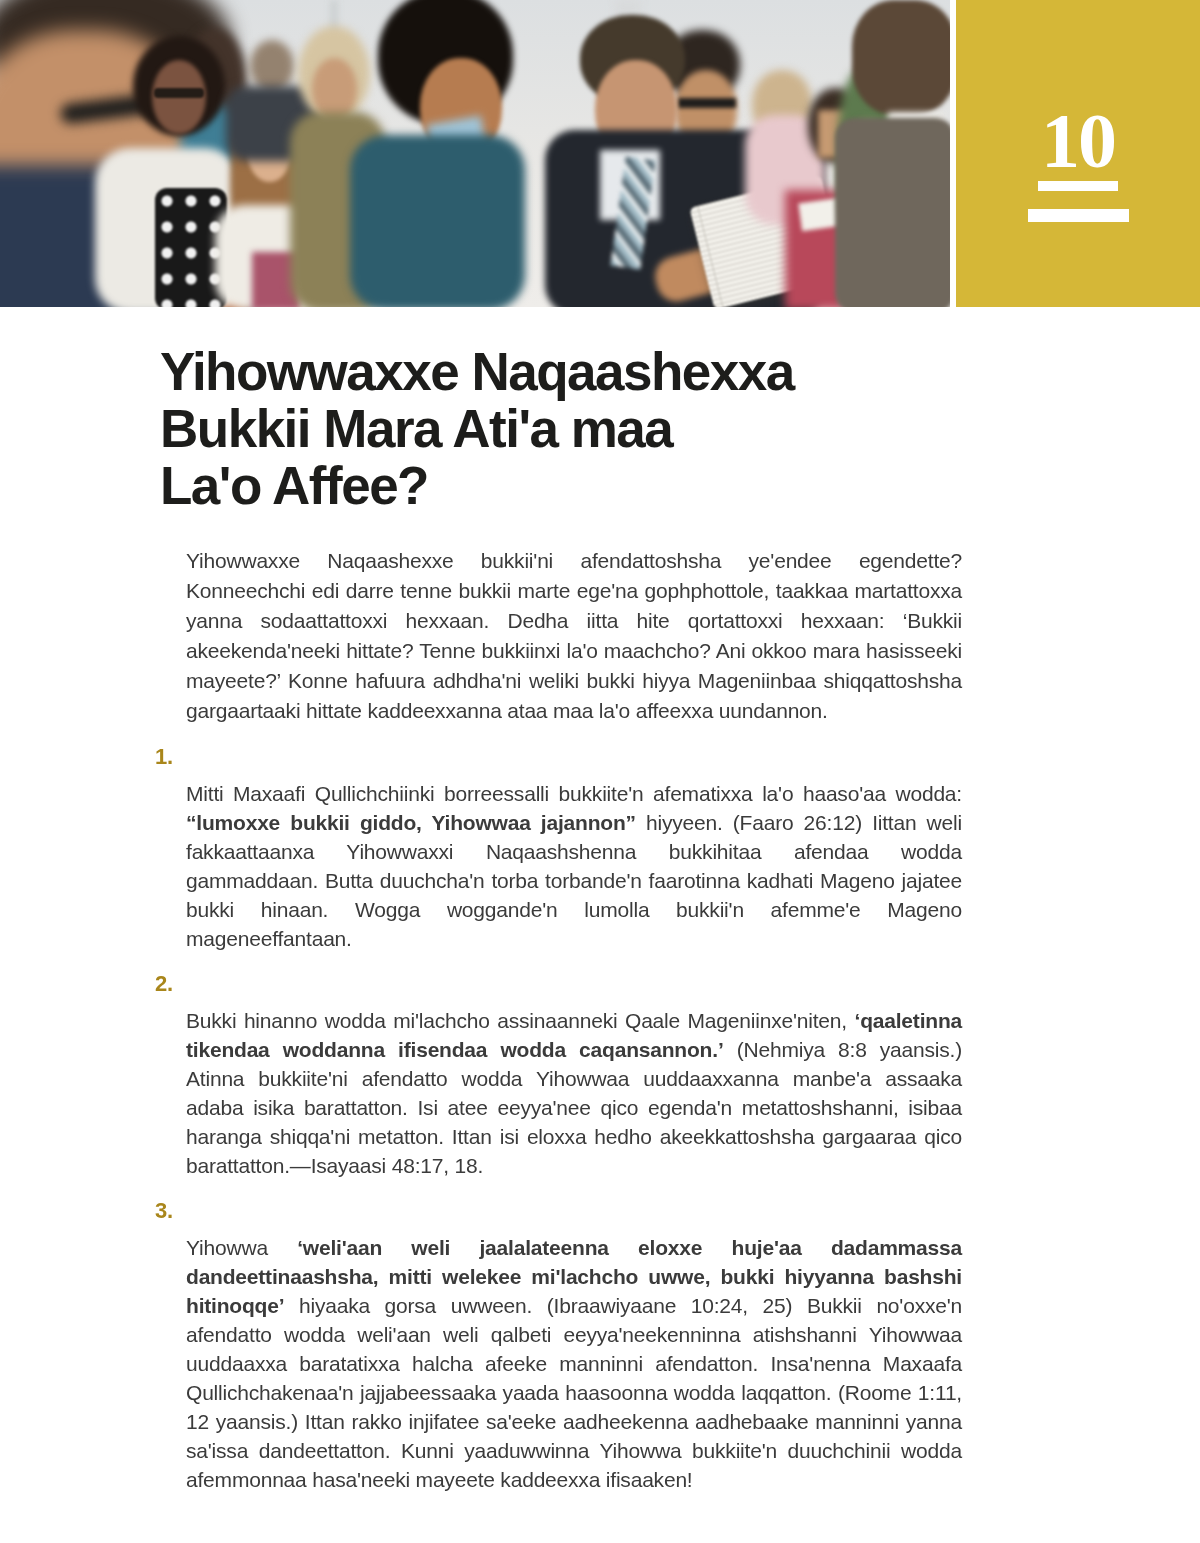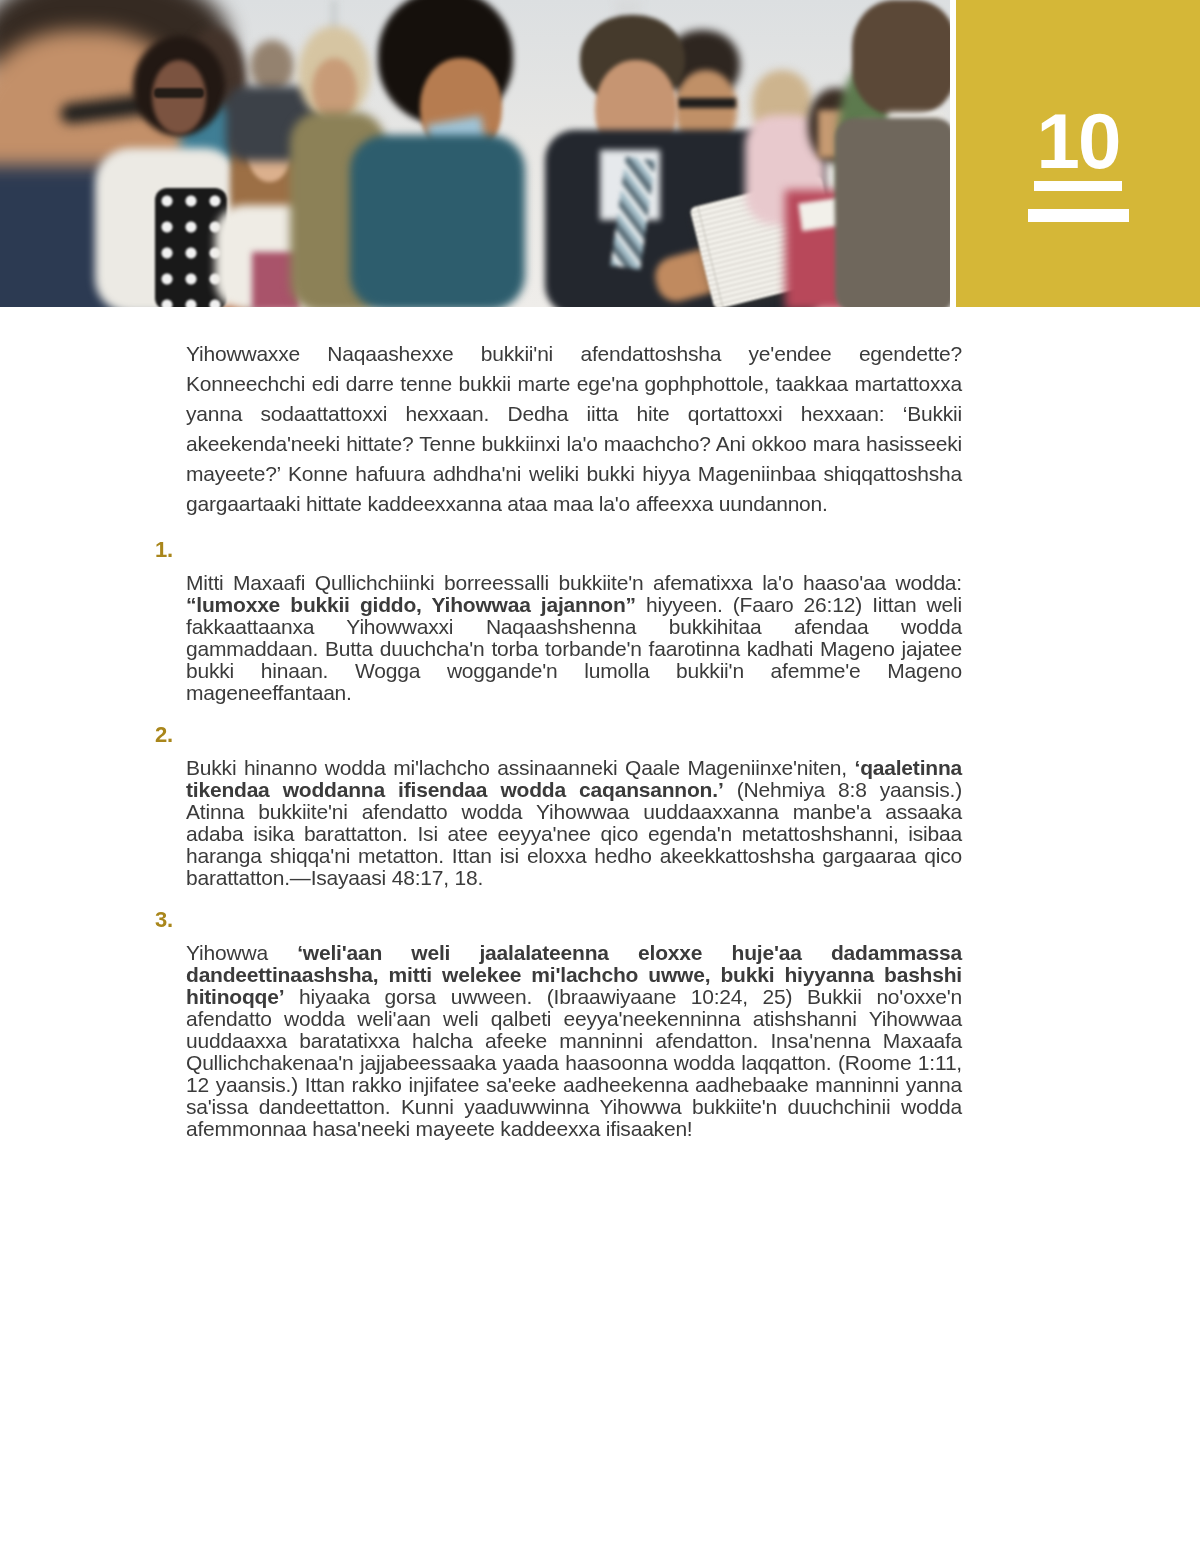--- a/index.html
+++ b/index.html
@@ -2,21 +2,21 @@
 <html style="--accent: #d5b737; --gold: #a9861b; --title: #1d1d1b; --bodytext: #3b3b3b;"><head>
 <meta charset="utf-8">
 <style>
   html,body{margin:0;padding:0;}
   body{background:#ffffff;}
   .page{
     position:relative;width:1200px;height:1543px;background:#fff;
     font-family:"Liberation Sans", sans-serif;overflow:hidden;
   }
   
-  .hero{position:absolute;left:0;top:0;width:1200px;height:299px;}
+  .hero{position:absolute;left:0;top:0;width:1200px;height:299px;font-family:Liberation Serif, serif;}
   .photo{
     position:absolute;left:0;top:0;width:950px;height:307px;overflow:hidden;
     background:linear-gradient(180deg,#dcdfe1 0%,#e9e8e5 55%,#efedea 100%);
   }
   .sh{position:absolute;display:block;}
   .badge{
     position:absolute;left:956px;top:0;width:244px;height:307px;
     background:var(--accent,#d5b737);
     display:flex;flex-direction:column;align-items:center;
   }
@@ -39,21 +39,21 @@
   }
   section{margin:0;}
   h2.q{
     margin:18px 0 9px 155px;display:flex;
     color:var(--gold,#a9861b);font-size:22px;line-height:26px;font-weight:700;
     letter-spacing:-0.3px;
   }
   .q-num{display:inline-block;min-width:31px;}
   p.body-p{
     margin:0 0 0 186px;width:776px;
-    color:var(--bodytext,#3b3b3b);font-size:21px;line-height:22px;
+    color:var(--bodytext,#3b3b3b);font-size:21px;line-height:29px;
     letter-spacing:-0.2px;text-align:justify;
   }
   .b{font-weight:700;}
   
   .book{
     background:
       linear-gradient(90deg,transparent 0 8px,#c6c3bc 8px 9px,transparent 9px 100%),
       repeating-linear-gradient(0deg,#f4f2ec 0 4px,#c9c6bf 4px 5px),
       #f4f2ec;
     background-blend-mode:normal;
@@ -140,20 +140,25 @@
       <i class="sh" style="left:835px;top:118px;width:120px;height:195px;background:#6f675c;border-radius:20px;filter:blur(2px);"></i>
     </div>
 
     <div class="badge">
       <div class="badge-num">10</div>
       <div class="badge-bar"></div>
     </div>
   </header>
 
   <main class="content">
+    <h1 class="title">
+      <span>Yihowwaxxe Naqaashexxa</span>
+      <span>Bukkii Mara Ati'a maa</span>
+      <span>La'o Affee?</span>
+    </h1>
 
     <p class="intro">Yihowwaxxe Naqaashexxe bukkii'ni afendattoshsha ye'endee egendette? Konneechchi edi darre tenne bukkii marte ege'na gophphottole, taakkaa martattoxxa yanna sodaattattoxxi hexxaan. Dedha iitta hite qortattoxxi hexxaan: ‘Bukkii akeekenda'neeki hittate? Tenne bukkiinxi la'o maachcho? Ani okkoo mara hasisseeki mayeete?’ Konne hafuura adhdha'ni weliki bukki hiyya Mageniinbaa shiqqattoshsha gargaartaaki hittate kaddeexxanna ataa maa la'o affeexxa uundannon.</p>
 
     <section>
       <h2 class="q">
         <span class="q-num">1.</span>
       </h2>
       <p class="body-p"><span>Mitti Maxaafi Qullichchiinki borreessalli bukkiite'n afematixxa la'o haaso'aa wodda: </span><span class="b">“lumoxxe bukkii giddo, Yihowwaa jajannon”</span><span> hiyyeen. (Faaro 26:12) Iittan weli fakkaattaanxa Yihowwaxxi Naqaashshenna bukkihitaa afendaa wodda gammaddaan. Butta duuchcha'n torba torbande'n faarotinna kadhati Mageno jajatee bukki hinaan. Wogga woggande'n lumolla bukkii'n afemme'e Mageno mageneeffantaan.</span></p>
     </section>
 

